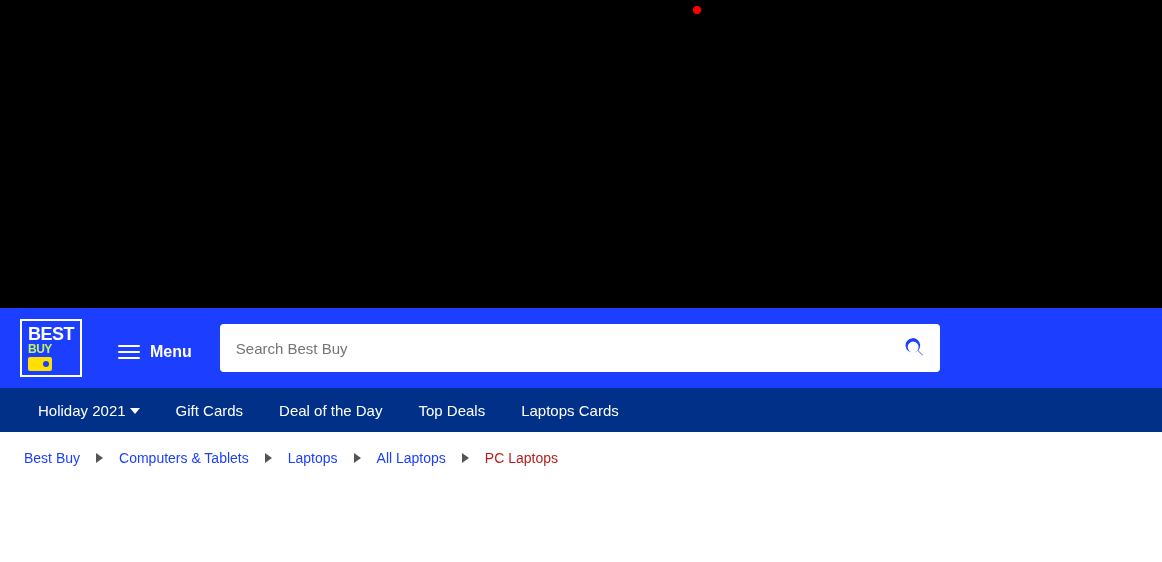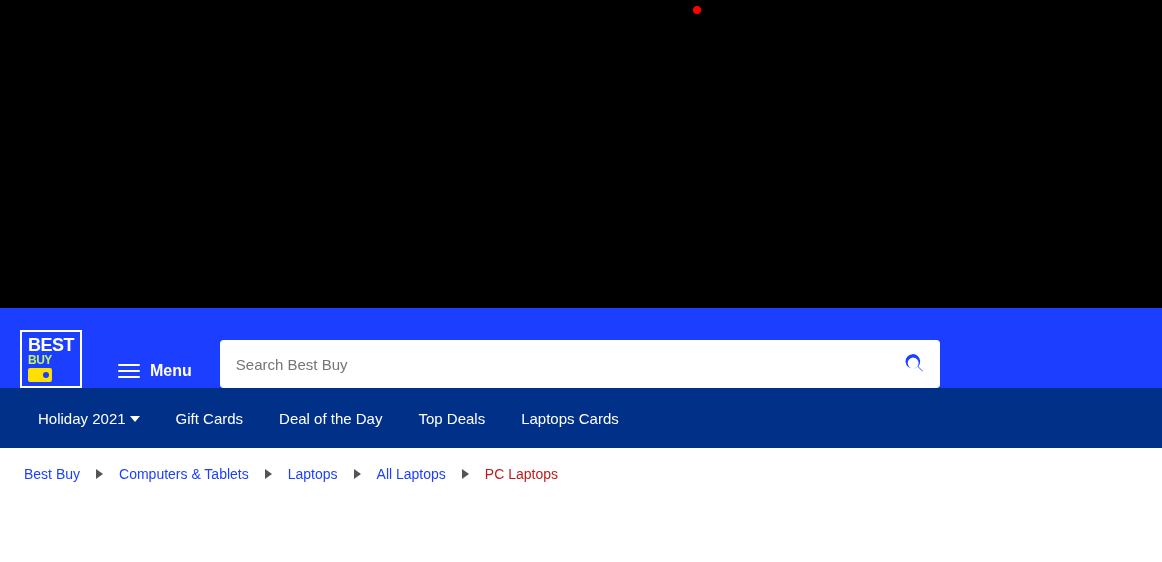--- a/index.html
+++ b/index.html
@@ -30,21 +30,21 @@
       top: 6px;
       left: 693px;
     }
 
     
     .header {
       background: #1c3fff;
       width: 1162px;
       height: 80px;
       display: flex;
-      align-items: flex-end;
+      align-items: center;
       padding: 0 20px;
       gap: 16px;
     }
 
     
     .logo {
       display: flex;
       align-items: center;
       flex-shrink: 0;
       margin-right: 8px;
@@ -155,21 +155,21 @@
     .search-icon-svg {
       width: 22px;
       height: 22px;
       fill: #1c3fff;
     }
 
     
     .navbar {
       background: #003087;
       width: 1162px;
-      height: 60px;
+      height: 44px;
       display: flex;
       align-items: center;
       padding: 0 20px;
       gap: 0;
     }
     .nav-item {
       color: #fff;
       font-size: 15px;
       font-weight: 500;
       padding: 0 18px;

